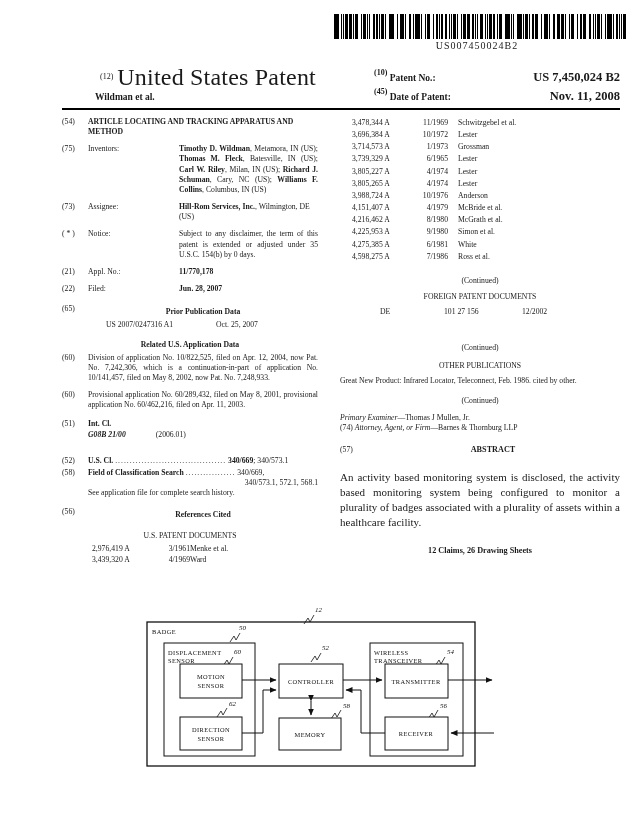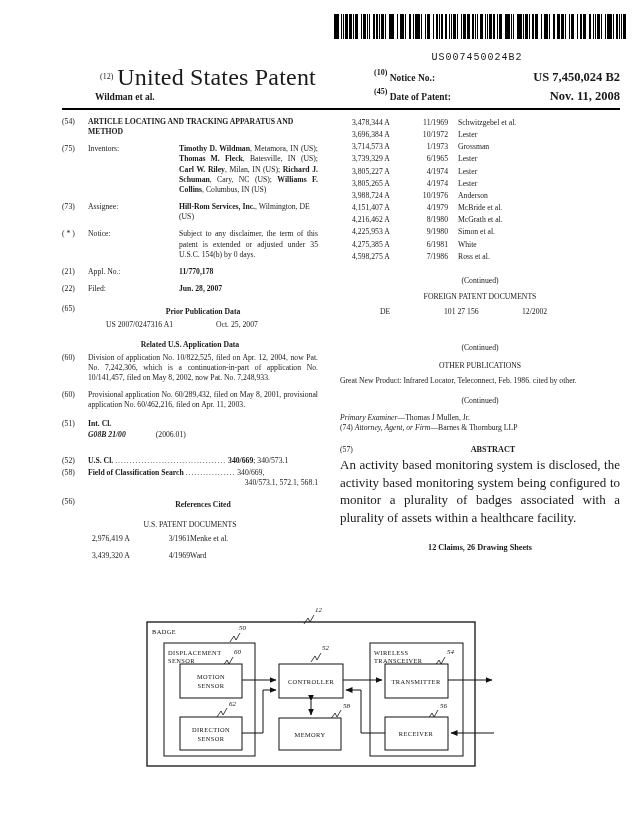--- a/index.html
+++ b/index.html
@@ -12,21 +12,21 @@
   
   .barcode{
     left:334px;top:14px;width:286px;height:25px;
     background:
       repeating-linear-gradient(90deg,#000 0 1px,transparent 1px 4px),
       repeating-linear-gradient(90deg,#000 0 2px,transparent 2px 9px),
       repeating-linear-gradient(90deg,#000 0 1px,transparent 1px 6px),
       repeating-linear-gradient(90deg,#000 0 2px,transparent 2px 13px);
     border-left:3px solid #000;border-right:3px solid #000;
   }
-  .barcode-text{left:334px;top:52px;width:286px;text-align:center;font-size:10px;letter-spacing:1px;font-family:Liberation Mono, monospace;}
+  .barcode-text{left:334px;top:40px;width:286px;text-align:center;font-size:10px;letter-spacing:1px;}
   
   .hdr-left{left:62px;top:64px;}
   .hdr-num{font-size:8px;vertical-align:6px;padding-left:38px;}
   .hdr-title{font-size:24px;font-weight:normal;letter-spacing:0.2px;}
   .hdr-sub{font-size:9.5px;font-weight:bold;margin:1px 0 0 33px;}
   .hdr-right{left:336px;top:68px;width:284px;font-size:9.5px;}
   .hdr-row{display:flex;justify-content:space-between;align-items:baseline;margin-bottom:2px;}
   .hdr-row .lab{font-weight:bold;}
   .hdr-row .val{font-weight:bold;font-size:12.5px;}
   .rule{left:62px;top:108px;width:558px;height:2px;background:#000;}
@@ -38,28 +38,28 @@
   .sec .num{font-size:7.7px;}
   .lab2{display:grid;grid-template-columns:50px 1fr;gap:41px;}
   b{font-weight:bold;}
   .just{text-align:justify;}
   .c{text-align:center;}
   .bold{font-weight:bold;}
   .it{font-style:italic;}
   .heading-c{text-align:center;font-weight:bold;margin:3px 0 3px 0;}
   .caps-c{text-align:center;margin:2px 0 3px 0;}
   .pubrow{display:grid;grid-template-columns:110px 1fr;padding-left:18px;margin-top:2px;}
-  .reftabL{padding-left:30px;display:grid;grid-template-columns:58px 40px 1fr;row-gap:7px;}
+  .reftabL{padding-left:30px;display:grid;grid-template-columns:58px 40px 1fr;row-gap:1px;}
   .reftabL .d{text-align:right;}
   .reftabR{padding-left:12px;display:grid;grid-template-columns:62px 44px 1fr;line-height:1.58;}
   .reftabR .d{text-align:right;padding-right:10px;}
   .foreignrow{display:grid;grid-template-columns:64px 78px 1fr;padding-left:2px;}
   .dots{letter-spacing:1px;}
   .fcs-line2{text-align:right;}
-  .abstract{font-size:13px;line-height:1.36;text-align:justify;margin-top:0;}
+  .abstract{font-size:11px;line-height:1.36;text-align:justify;margin-top:14px;}
   .claims{font-weight:bold;text-align:center;margin-top:16px;font-size:8.2px;}
   .exam-line{margin-top:4px;}
   
   .diagram{left:138px;top:598px;}
   svg text{font-family:"Liberation Serif", serif;fill:#111;}
   .boxlab{font-size:6.4px;letter-spacing:0.4px;}
   .reflab{font-size:7px;font-style:italic;}
 </style>
 </head>
 <body>
@@ -67,21 +67,21 @@
 <div class="abs barcode"></div>
 <div class="abs barcode-text">US007450024B2</div>
 
 <div class="abs hdr-left">
   <span class="hdr-num">(12)</span>
   <span class="hdr-title">United States Patent</span>
   <div class="hdr-sub">Wildman et al.</div>
 </div>
 <div class="abs hdr-right">
   <div class="hdr-row">
-    <span class="lab"><span class="hdr-num">(10)</span> <span>Notice No.:</span></span>
+    <span class="lab"><span class="hdr-num">(10)</span> <span>Patent No.:</span></span>
     <span class="val">US 7,450,024 B2</span>
   </div>
   <div class="hdr-row">
     <span class="lab"><span class="hdr-num">(45)</span> <span>Date of Patent:</span></span>
     <span class="val">Nov. 11, 2008</span>
   </div>
 </div>
 <div class="abs rule"></div>
 
 <div class="abs columns">
@@ -168,20 +168,21 @@
     <div class="sec" style="margin-bottom:2px;">
       <span class="num">(52)</span>
       <span><b>U.S. Cl.</b> <span class="dots">......................................</span> <b>340/669</b><span>; 340/573.1</span></span>
     </div>
 
     <div class="sec" style="margin-bottom:2px;">
       <span class="num">(58)</span>
       <span>
         <span><b>Field of Classification Search</b> <span class="dots">.................</span> <span>340/669,</span></span>
         <div class="fcs-line2">340/573.1, 572.1, 568.1</div>
+        <div>See application file for complete search history.</div>
       </span>
     </div>
 
     <div class="sec" style="margin-top:9px;">
       <span class="num">(56)</span>
       <span class="heading-c">References Cited</span>
     </div>
     <div class="caps-c">U.S. PATENT DOCUMENTS</div>
     <div class="reftabL">
       <span>2,976,419 A</span>

